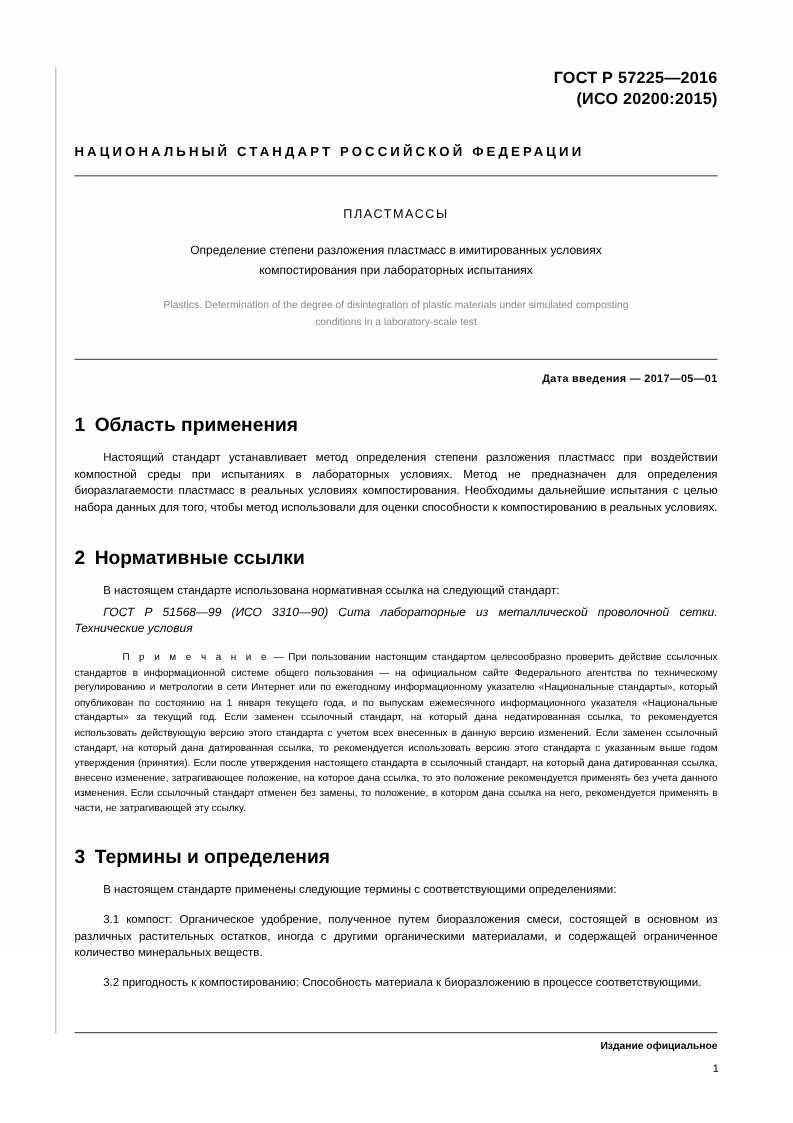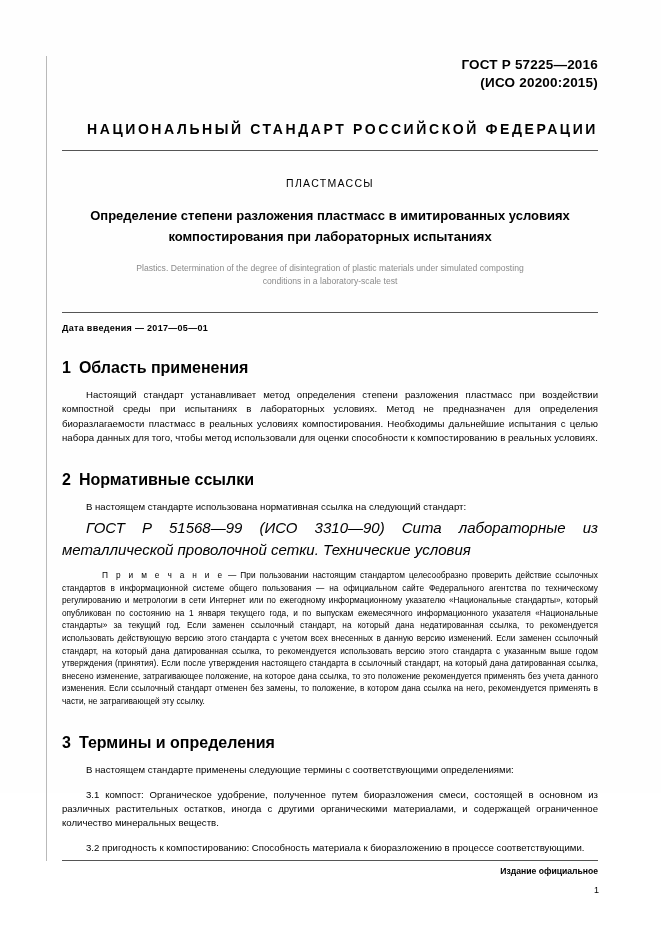--- a/index.html
+++ b/index.html
@@ -42,79 +42,80 @@
     font-weight: bold;
     font-size: 13.5px;
     letter-spacing: 0.2px;
     line-height: 1.35;
   }
   .std-number .line2 {
     display: block;
   }
   .nat-standard {
     margin-top: 29px;
-    text-align: right;
-    font-weight: bold;
-    font-size: 14px;
+    text-align: left;
+    font-weight: bold;
+    font-size: 11px;
     letter-spacing: 2.6px;
   }
   .rule {
     border: 0;
     border-top: 1px solid #555;
     margin: 13px 0 0 0;
   }
   .title-block {
     margin-top: 26px;
     text-align: center;
   }
   .title-main {
     font-weight: normal;
     font-size: 10.5px;
     letter-spacing: 1.3px;
   }
   .title-sub {
     margin-top: 17px;
-    font-weight: bold;
-    font-size: 13px;
+    font-weight: normal;
+    font-size: 10px;
     line-height: 1.55;
   }
   .title-en {
     margin-top: 15px;
     color: #8a8a8a;
     font-size: 8.6px;
     line-height: 1.55;
   }
   .rule2 {
     border: 0;
     border-top: 1px solid #555;
     margin: 24px 0 0 0;
   }
   .date-line {
     margin-top: 10px;
+    text-align: right;
     font-weight: bold;
     font-size: 9px;
     letter-spacing: 0.3px;
   }
   h2.section {
     font-size: 16px;
     font-weight: bold;
     margin: 26px 0 0 0;
   }
   h2.section .num {
     margin-right: 8px;
   }
   p.body {
     font-size: 9.6px;
     line-height: 1.47;
     text-align: justify;
     margin: 11px 0 0 0;
     text-indent: 24px;
   }
   p.ref-italic {
-    font-size: 15px;
+    font-size: 10px;
     line-height: 1.47;
     text-align: justify;
     margin: 3px 0 0 0;
     text-indent: 24px;
   }
   .i { font-style: italic; }
   .b { font-weight: normal; }
   p.note {
     font-size: 8.3px;
     line-height: 1.52;

